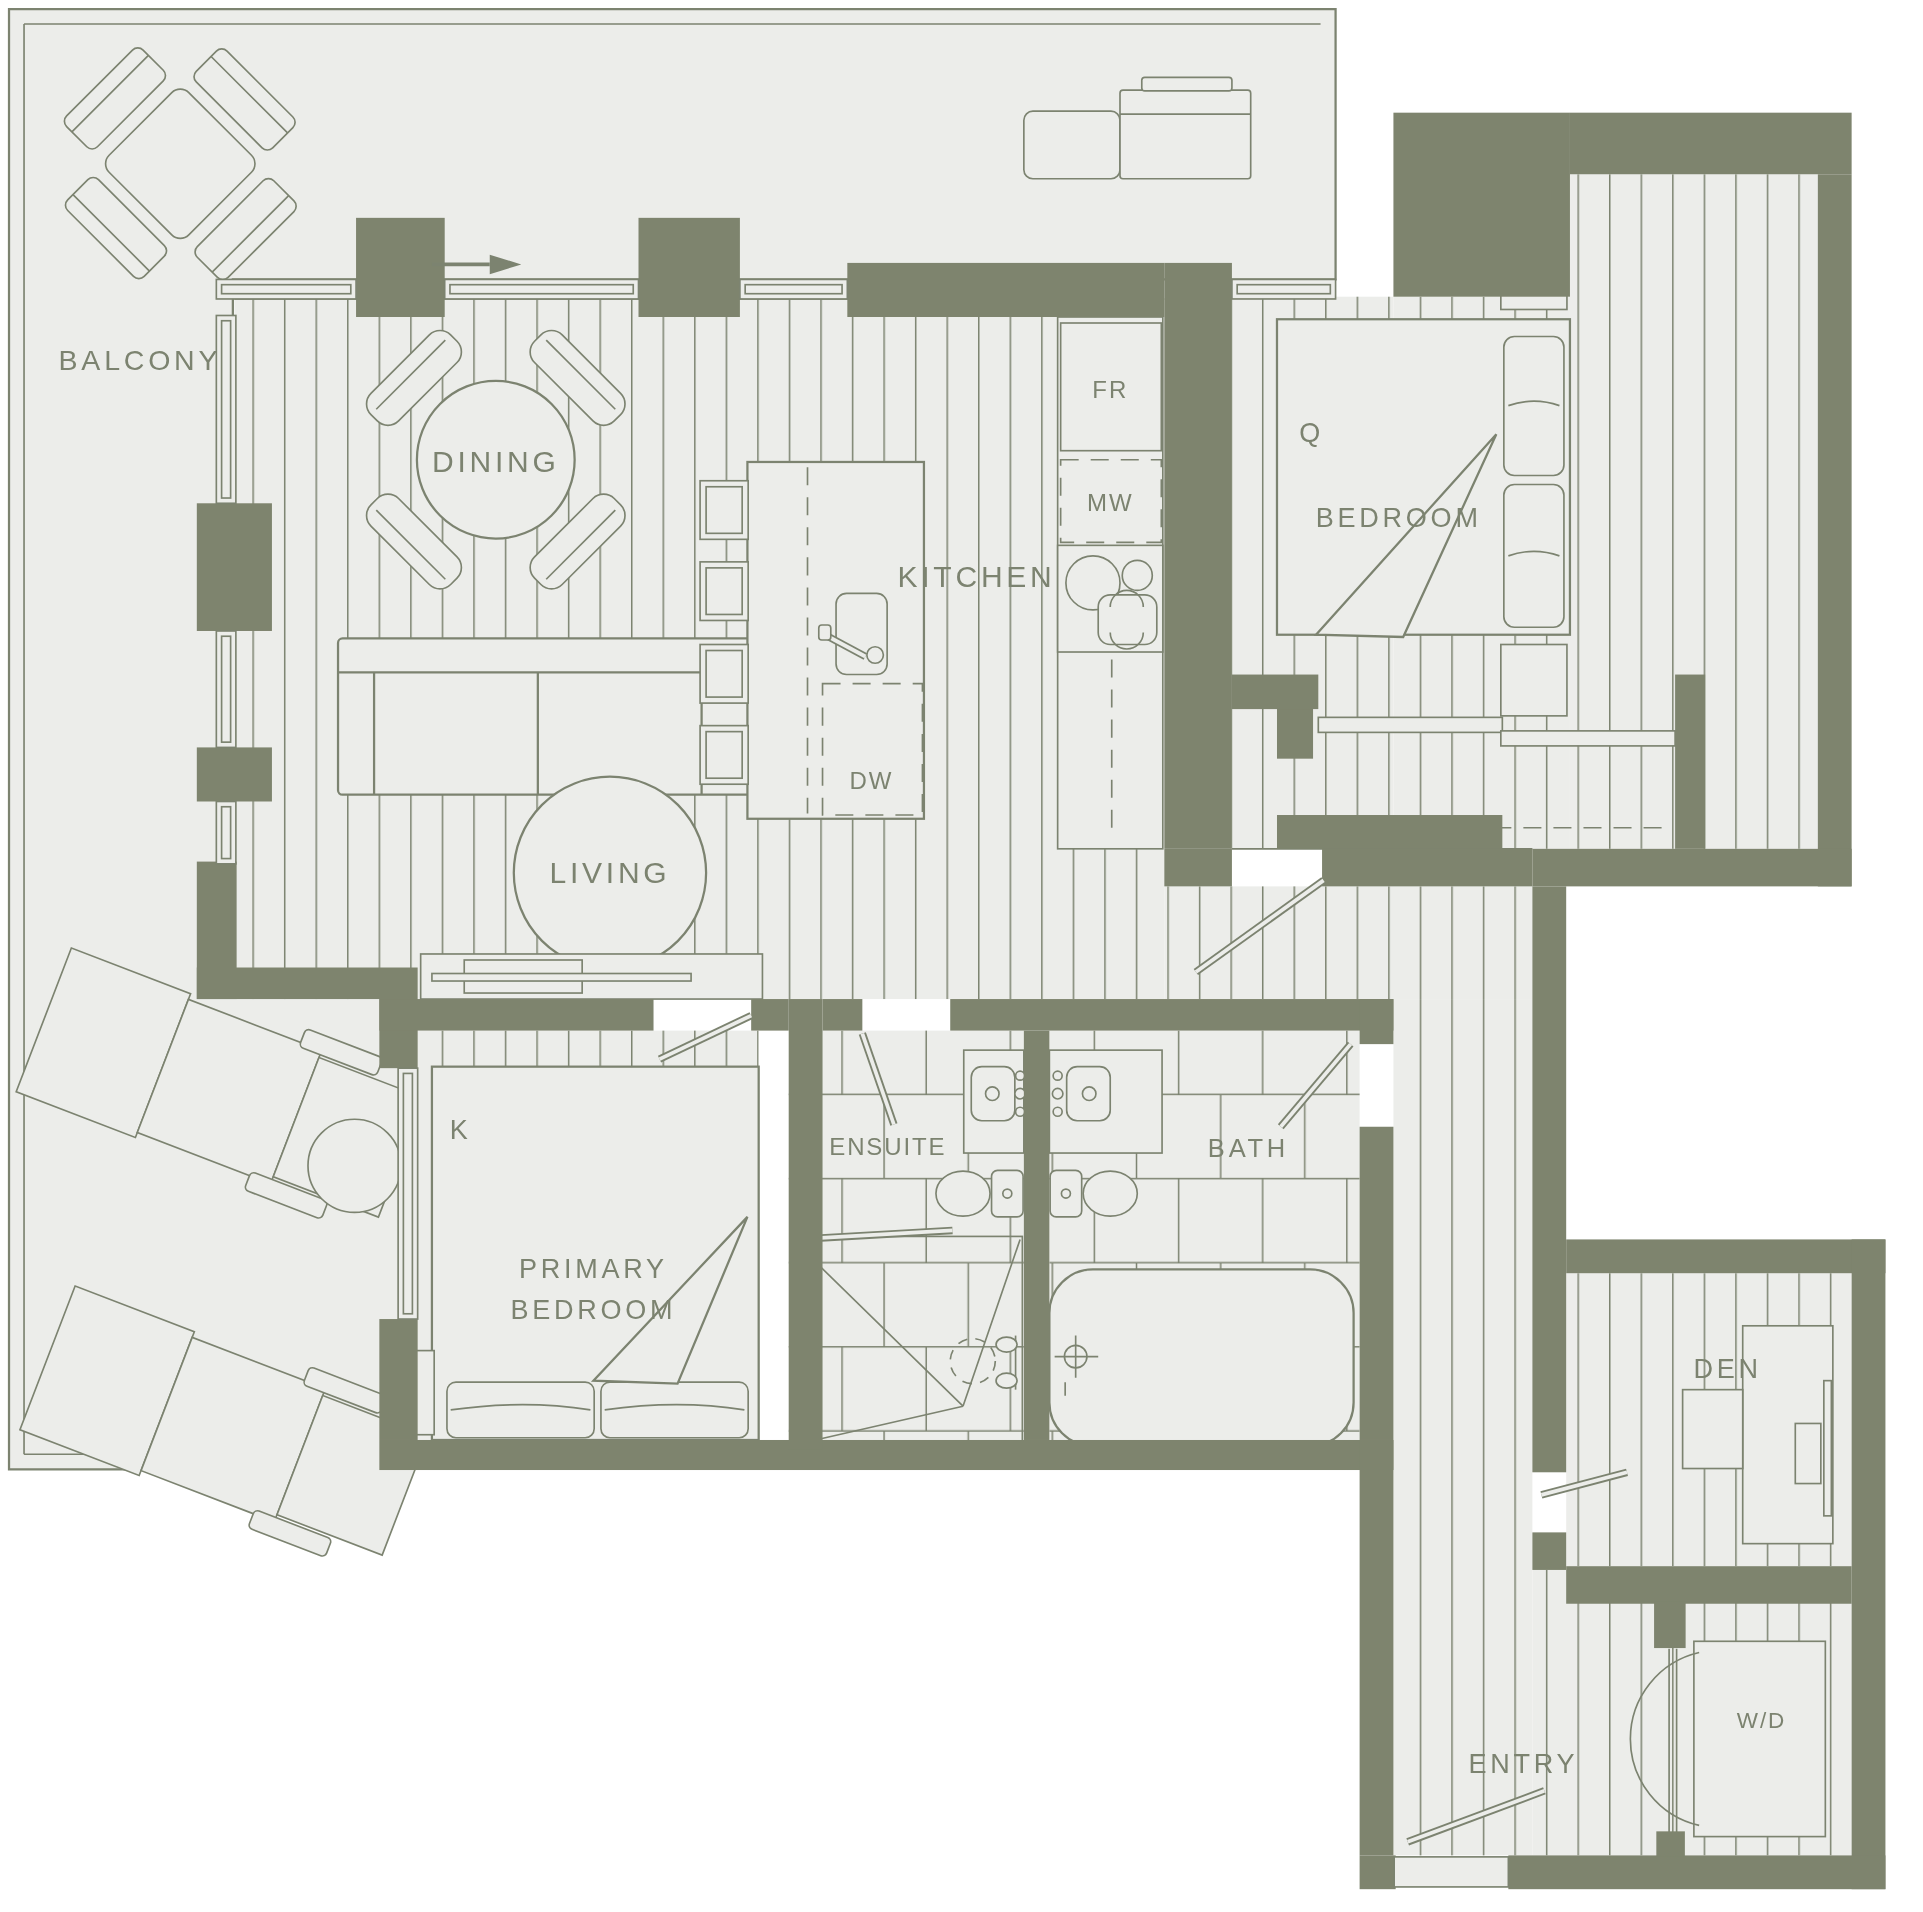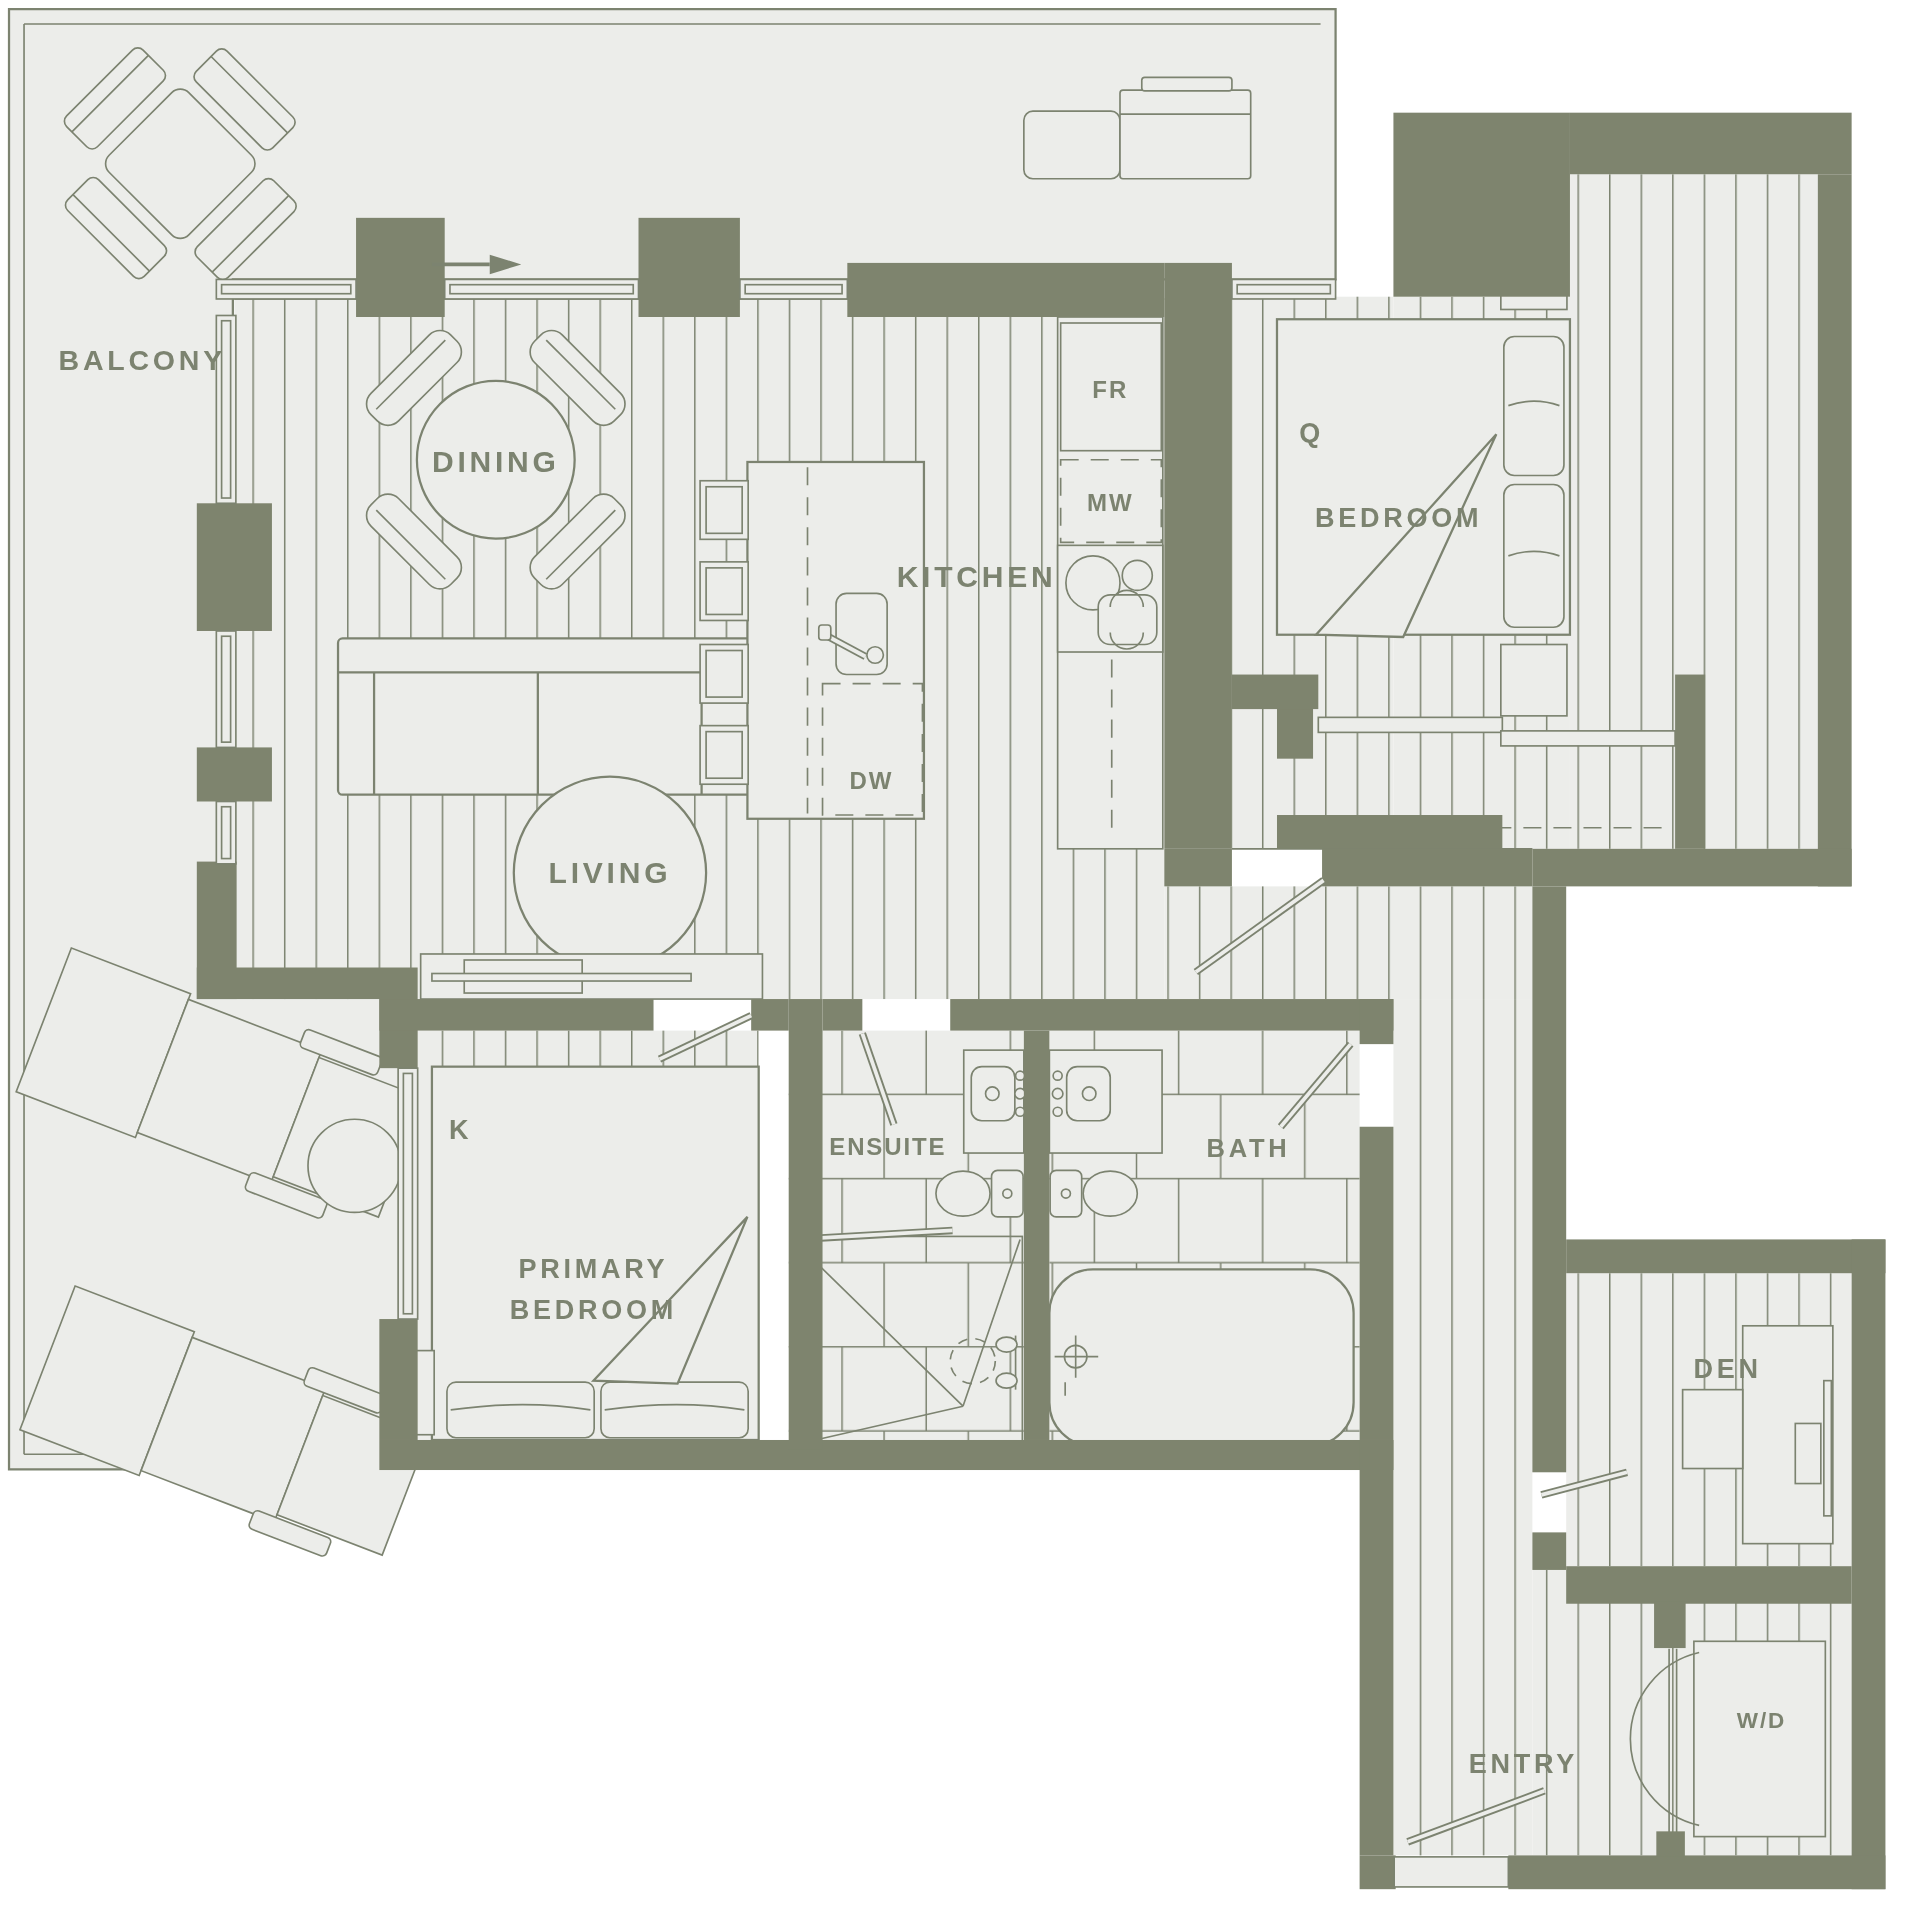--- a/index.html
+++ b/index.html
@@ -1,17 +1,17 @@
 <!DOCTYPE html>
 <html style="--wall: #7E846E; --line: #7C8370; --floor: #ECEDEA; --bg: #FFFFFF;font-size:12px"><head>
 <meta charset="utf-8">
 <style>
   :root{ --wall:#7E846E; --line:#7C8370; --floor:#ECEDEA; --bg:#FFFFFF; }
   html,body{margin:0;padding:0;background:var(--bg);}
-  .plan-wrap{width:100%;max-width:1924px;margin:0 auto;font-weight:bold;}
+  .plan-wrap{width:100%;max-width:1924px;margin:0 auto;}
   svg{display:block;width:100%;height:auto;}
   .wall{fill:var(--wall);stroke:none;}
   .ol{fill:none;stroke:var(--line);stroke-width:3;}
   .olf{fill:var(--floor);stroke:var(--line);stroke-width:3;}
   .thin{fill:none;stroke:var(--line);stroke-width:2.2;}
   .thinf{fill:var(--floor);stroke:var(--line);stroke-width:2.2;}
   .dash{stroke-dasharray:24 16;}
   .dash2{stroke-dasharray:13 11;}
   .leaf{stroke:var(--line);stroke-width:10;fill:none;}
   .leafin{stroke:var(--floor);stroke-width:5;fill:none;}

